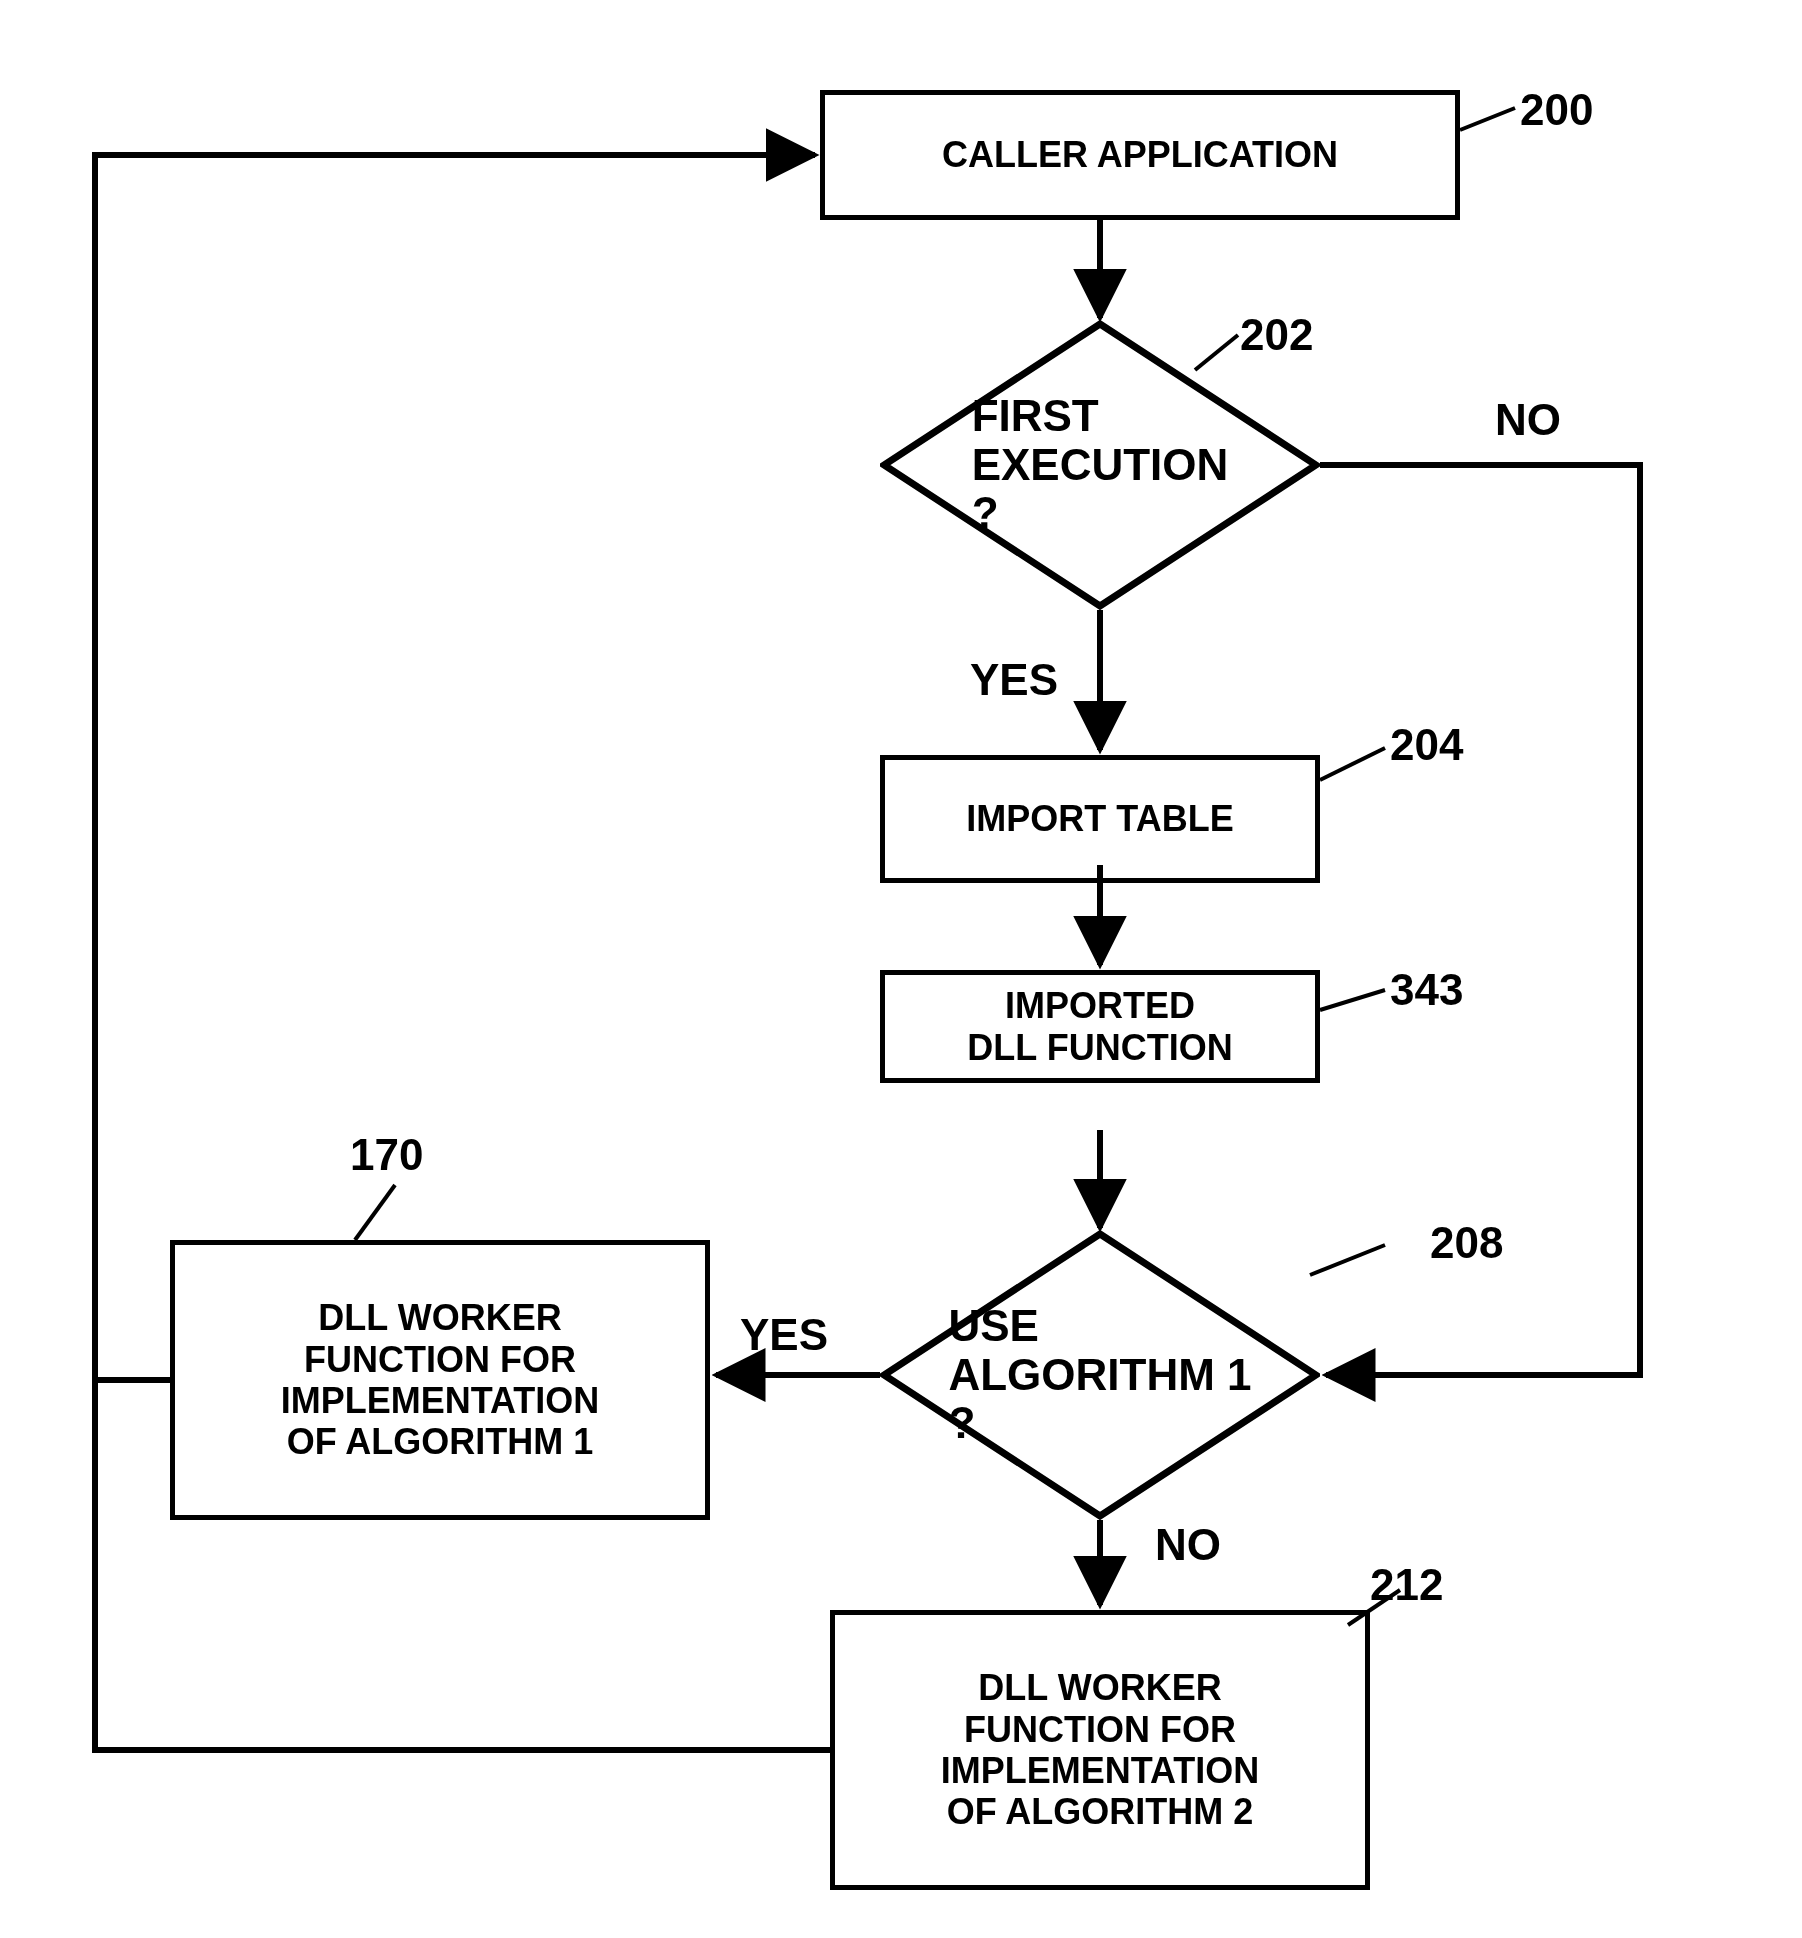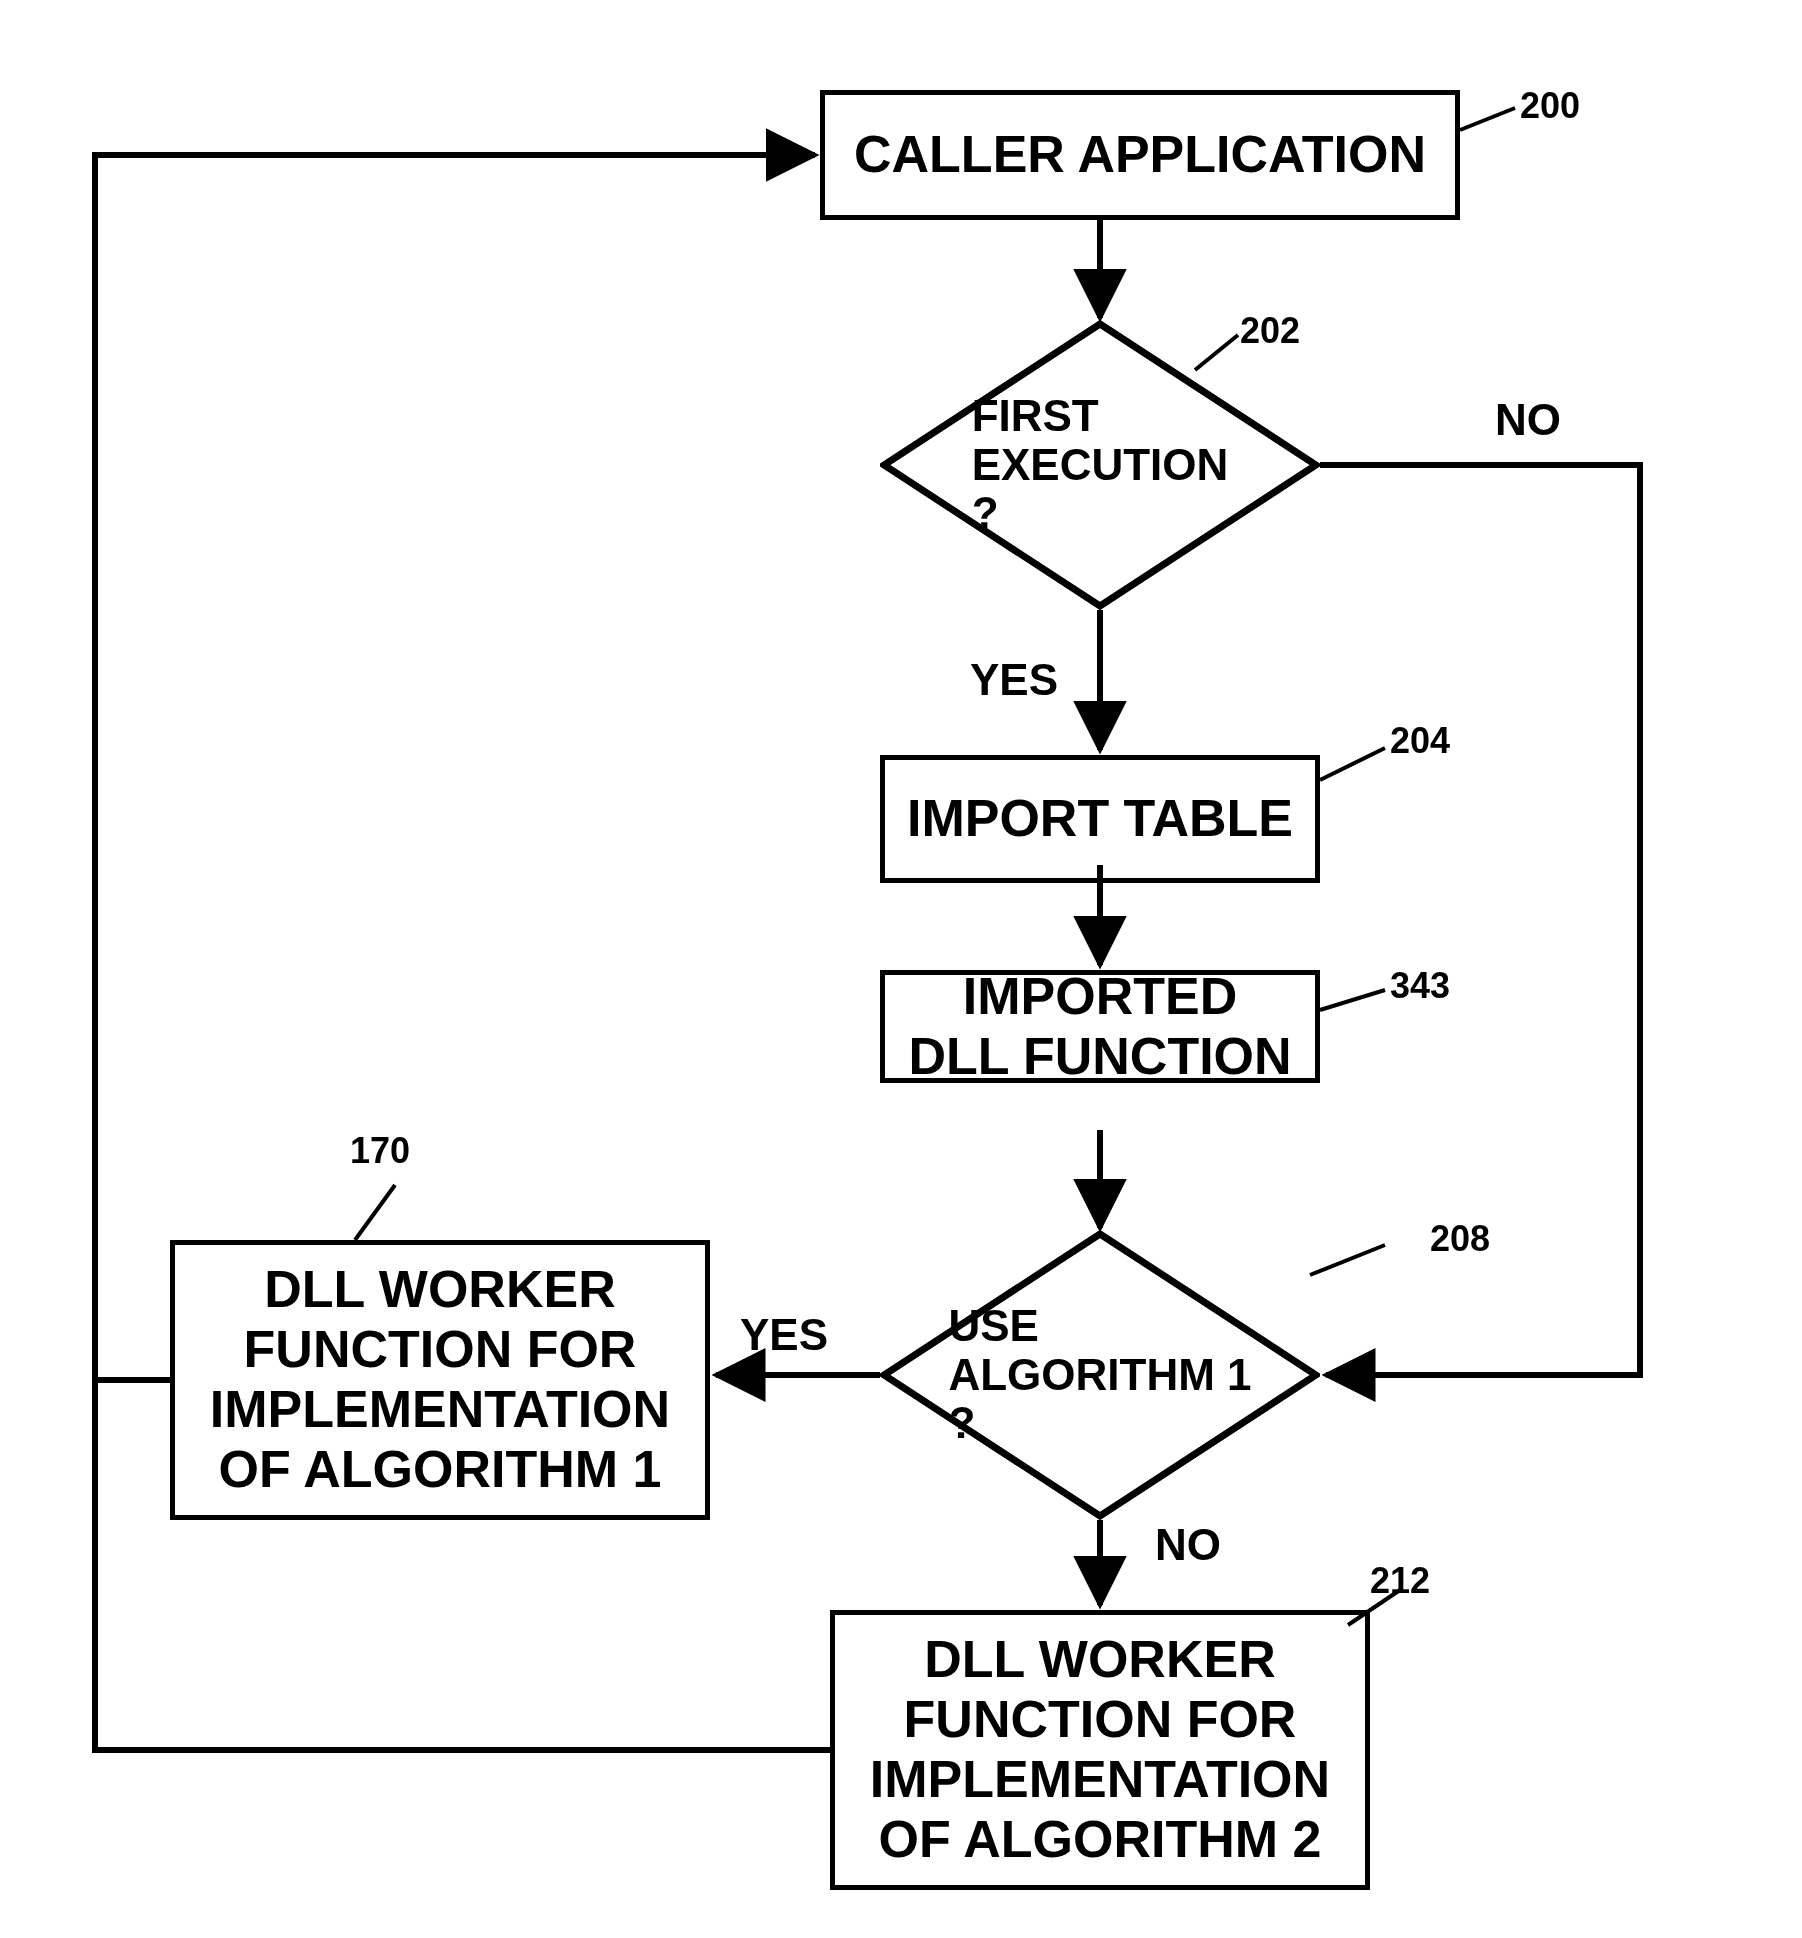--- a/index.html
+++ b/index.html
@@ -12,21 +12,21 @@
   }
   .node {
     position: absolute;
     border: 5px solid #000;
     background: #fff;
     display: flex;
     align-items: center;
     justify-content: center;
     text-align: center;
     font-weight: 700;
-    font-size: 52px;
+    font-size: 36px;
     line-height: 1.15;
     padding: 8px;
   }
   .diamond {
     position: absolute;
     background: #fff;
   }
   .diamond svg { position: absolute; inset: 0; }
   .diamond .dtext {
     position: absolute;
@@ -41,21 +41,21 @@
   }
   .label {
     position: absolute;
     font-weight: 700;
     font-size: 44px;
     text-align: center;
   }
   .ref {
     position: absolute;
     font-weight: 700;
-    font-size: 36px;
+    font-size: 44px;
   }
   svg.wires {
     position: absolute;
     inset: 0;
     width: 1802px;
     height: 1938px;
     pointer-events: none;
   }
 </style>
 </head>

